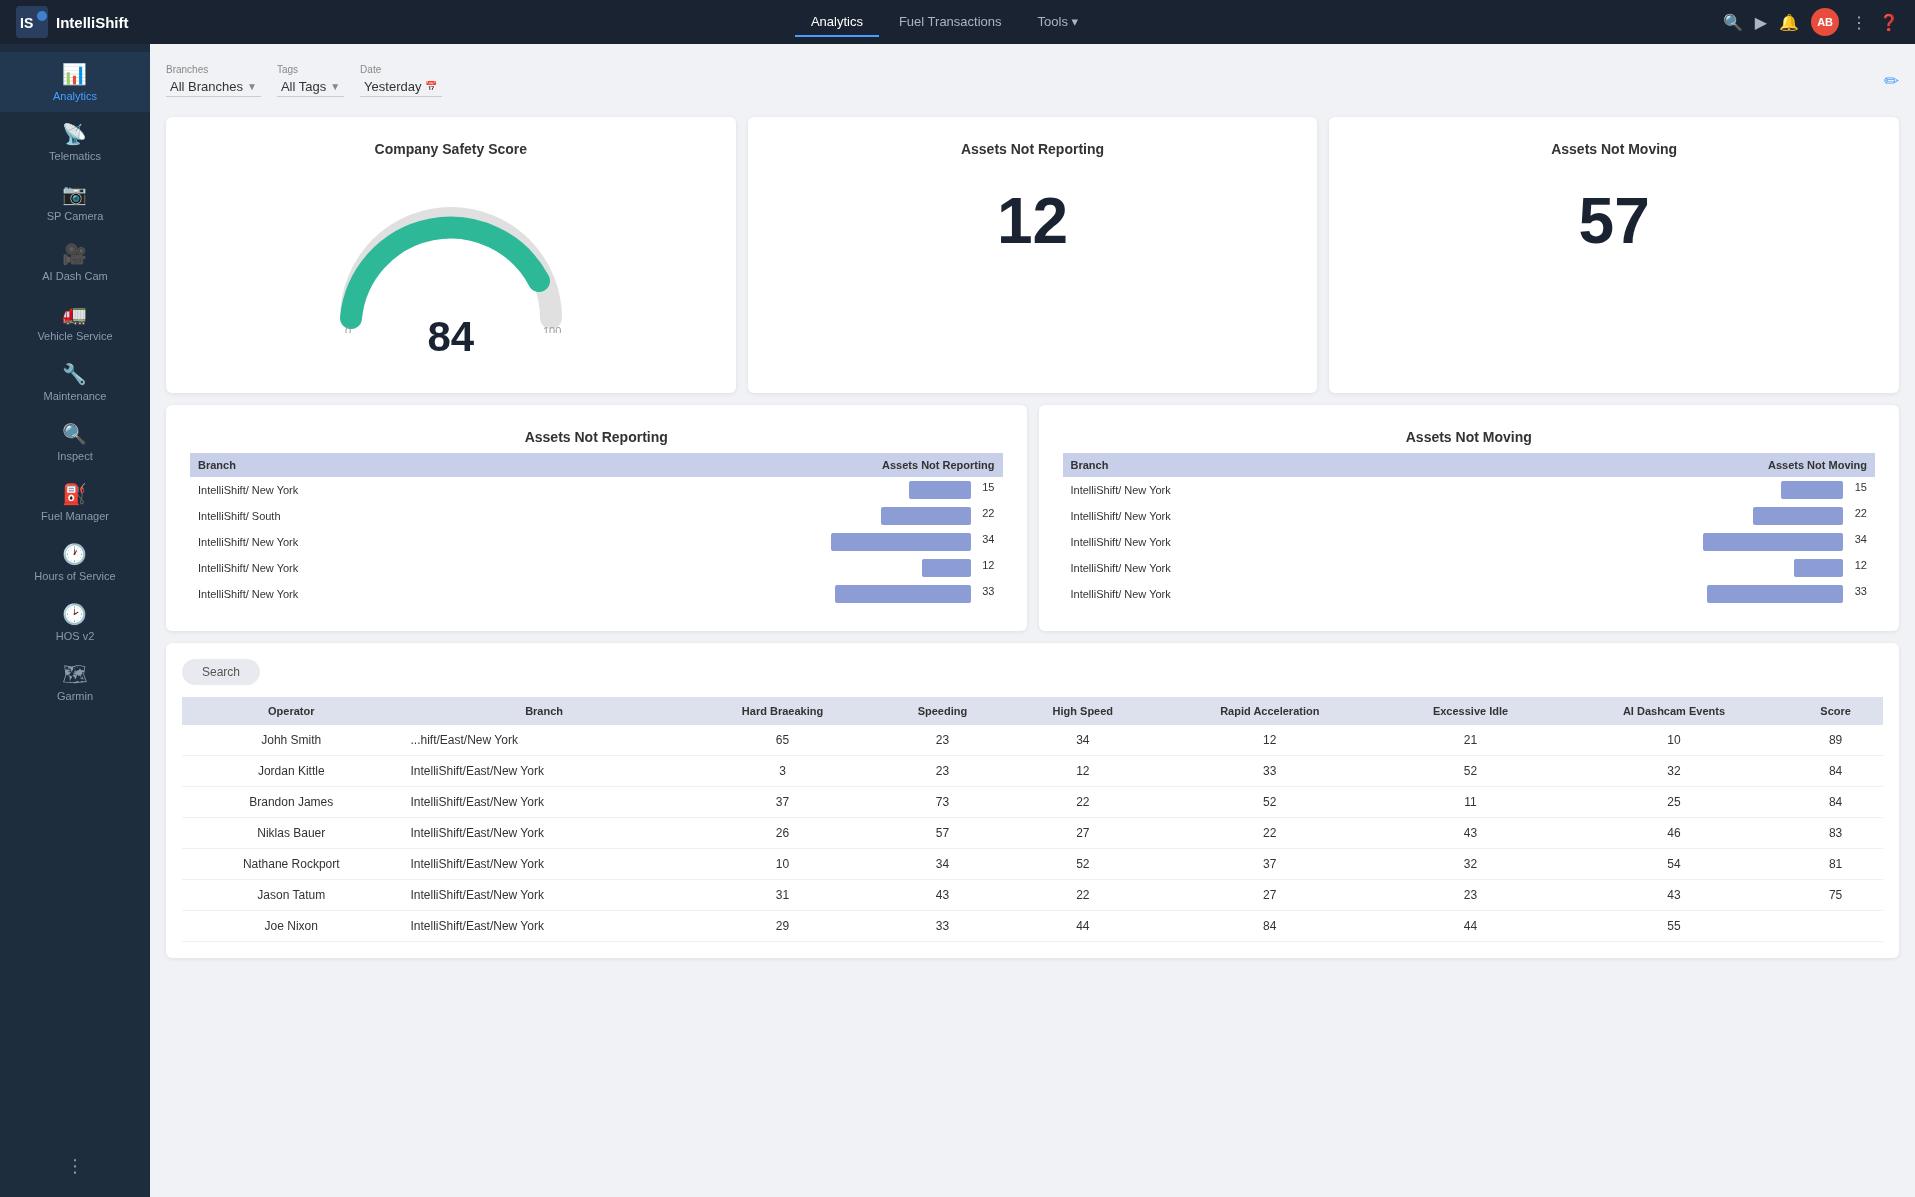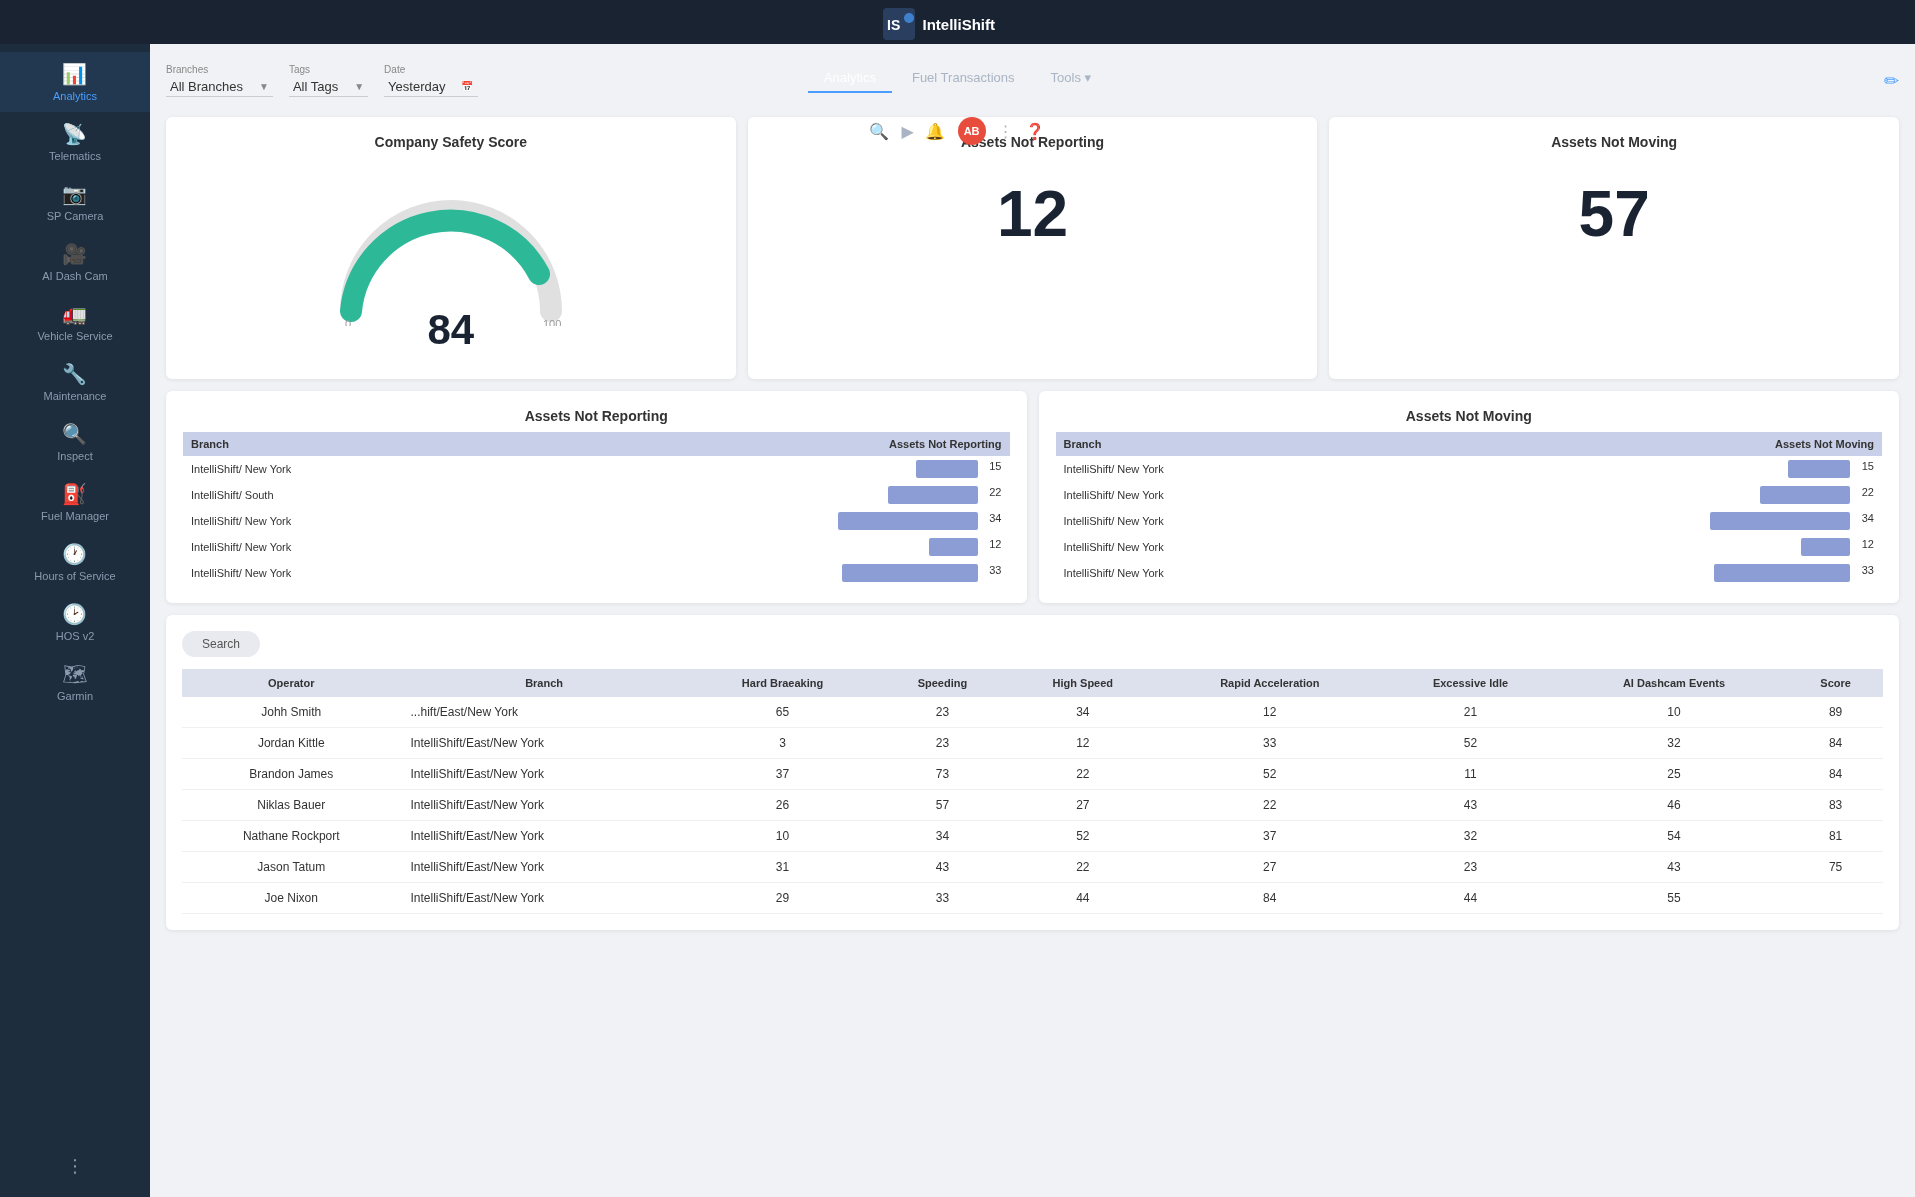--- a/index.html
+++ b/index.html
@@ -4,26 +4,25 @@
   <style>
     * { box-sizing: border-box; margin: 0; padding: 0; }
     body { font-family: 'Segoe UI', Arial, sans-serif; background: #f0f2f5; color: #333; font-size: 13px; }
 
     
     .top-nav {
       background: #1a2332;
       height: 44px;
       display: flex;
       align-items: center;
-      padding: 8px 16px;
+      padding: 0 16px;
       gap: 24px;
       position: fixed;
       top: 0; left: 0; right: 0;
       z-index: 100;
-      flex-direction: column;
     }
     .logo {
       display: flex;
       align-items: center;
       gap: 8px;
       color: white;
       font-weight: bold;
       font-size: 15px;
       min-width: 150px;
     }
@@ -127,21 +126,21 @@
     }
     .filter-group {
       display: flex;
       flex-direction: column;
       gap: 2px;
     }
     .filter-label { font-size: 10px; color: #888; }
     .filter-select {
       display: flex;
       align-items: center;
-      gap: 16px;
+      gap: 4px;
       font-size: 13px;
       color: #333;
       cursor: pointer;
       padding: 2px 4px;
       border-bottom: 1px solid #ccc;
     }
     .filter-select .chevron { font-size: 10px; color: #888; }
     .edit-btn {
       margin-left: auto;
       color: #4a9eff;
@@ -154,21 +153,21 @@
       display: grid;
       grid-template-columns: 1fr 1fr 1fr;
       gap: 12px;
       margin-bottom: 12px;
     }
 
     
     .card {
       background: white;
       border-radius: 6px;
-      padding: 17px;
+      padding: 24px;
       box-shadow: 0 1px 4px rgba(0,0,0,0.08);
     }
     .card-title {
       text-align: center;
       font-size: 14px;
       font-weight: 600;
       color: #333;
       margin-bottom: 8px;
     }
     .big-number {

